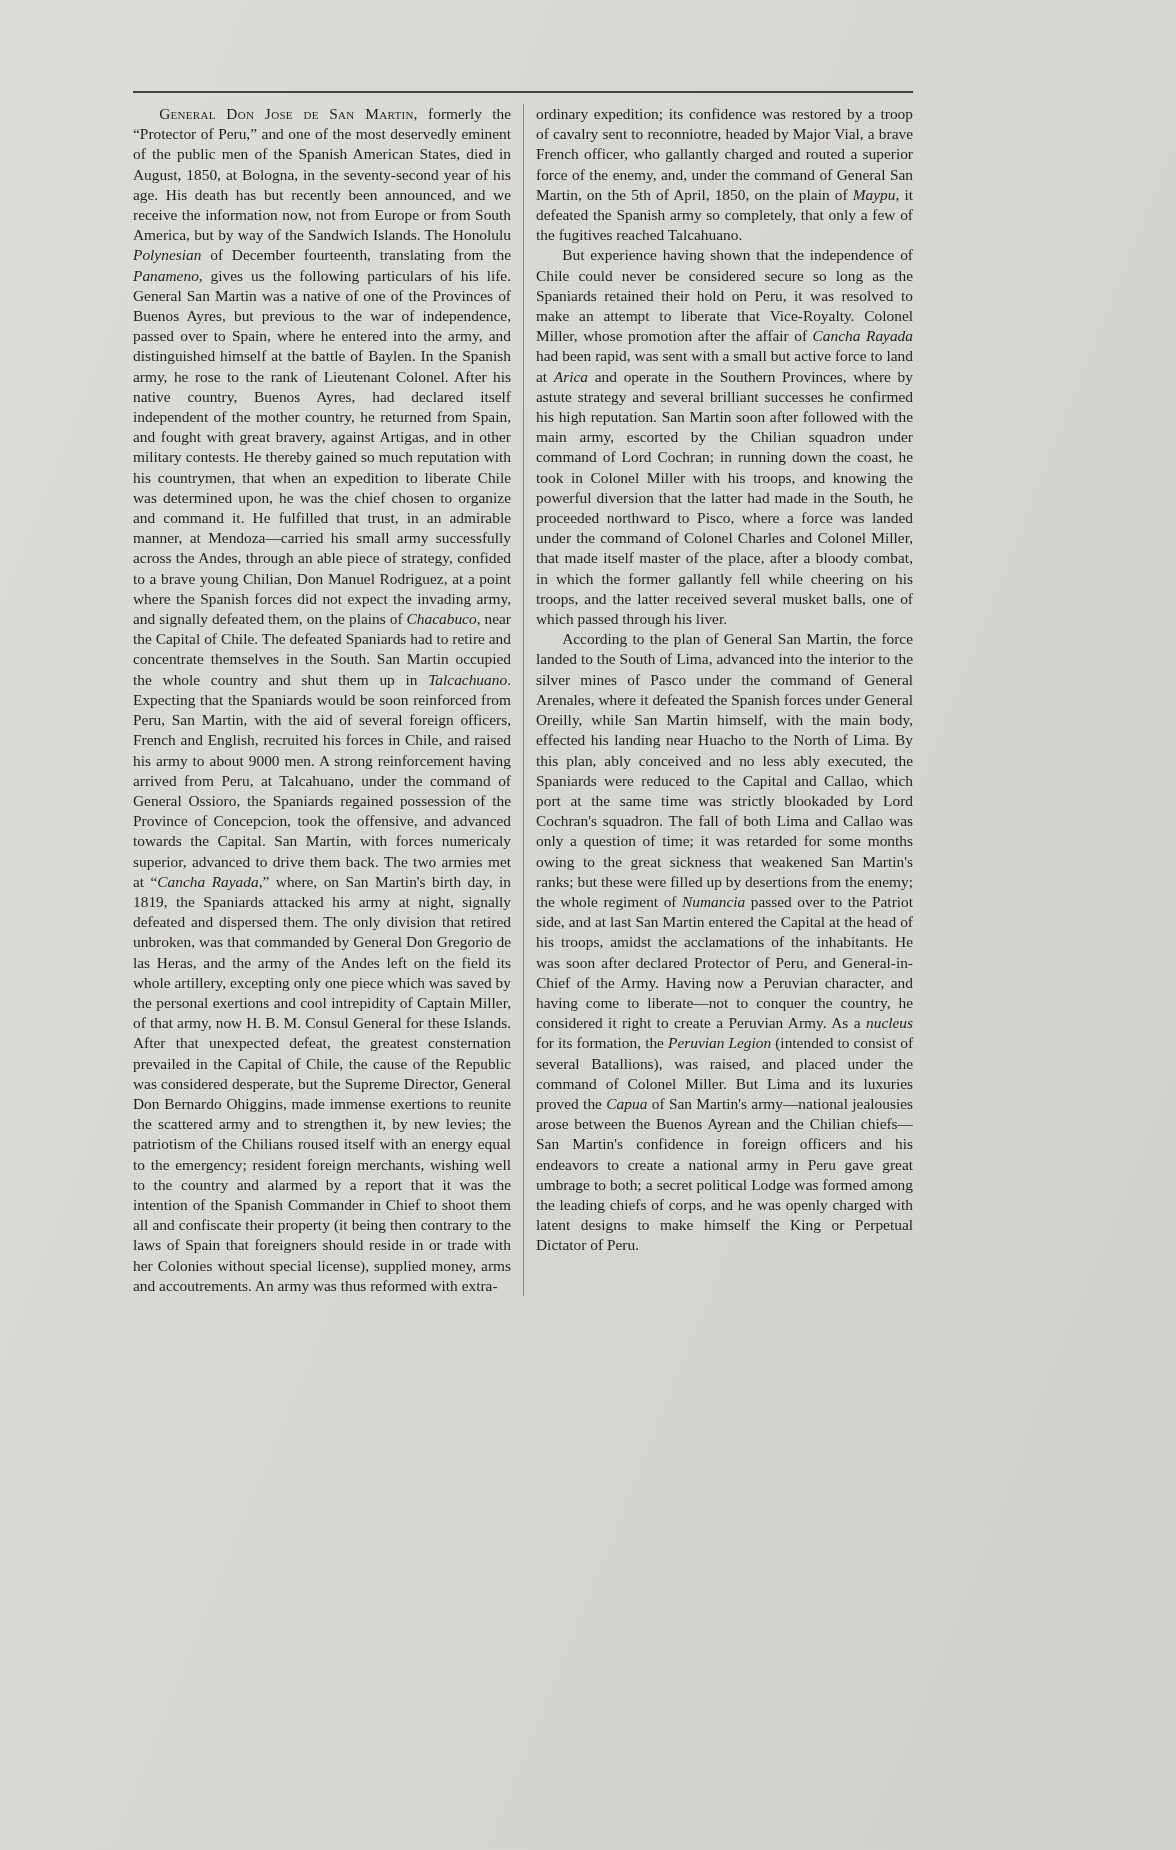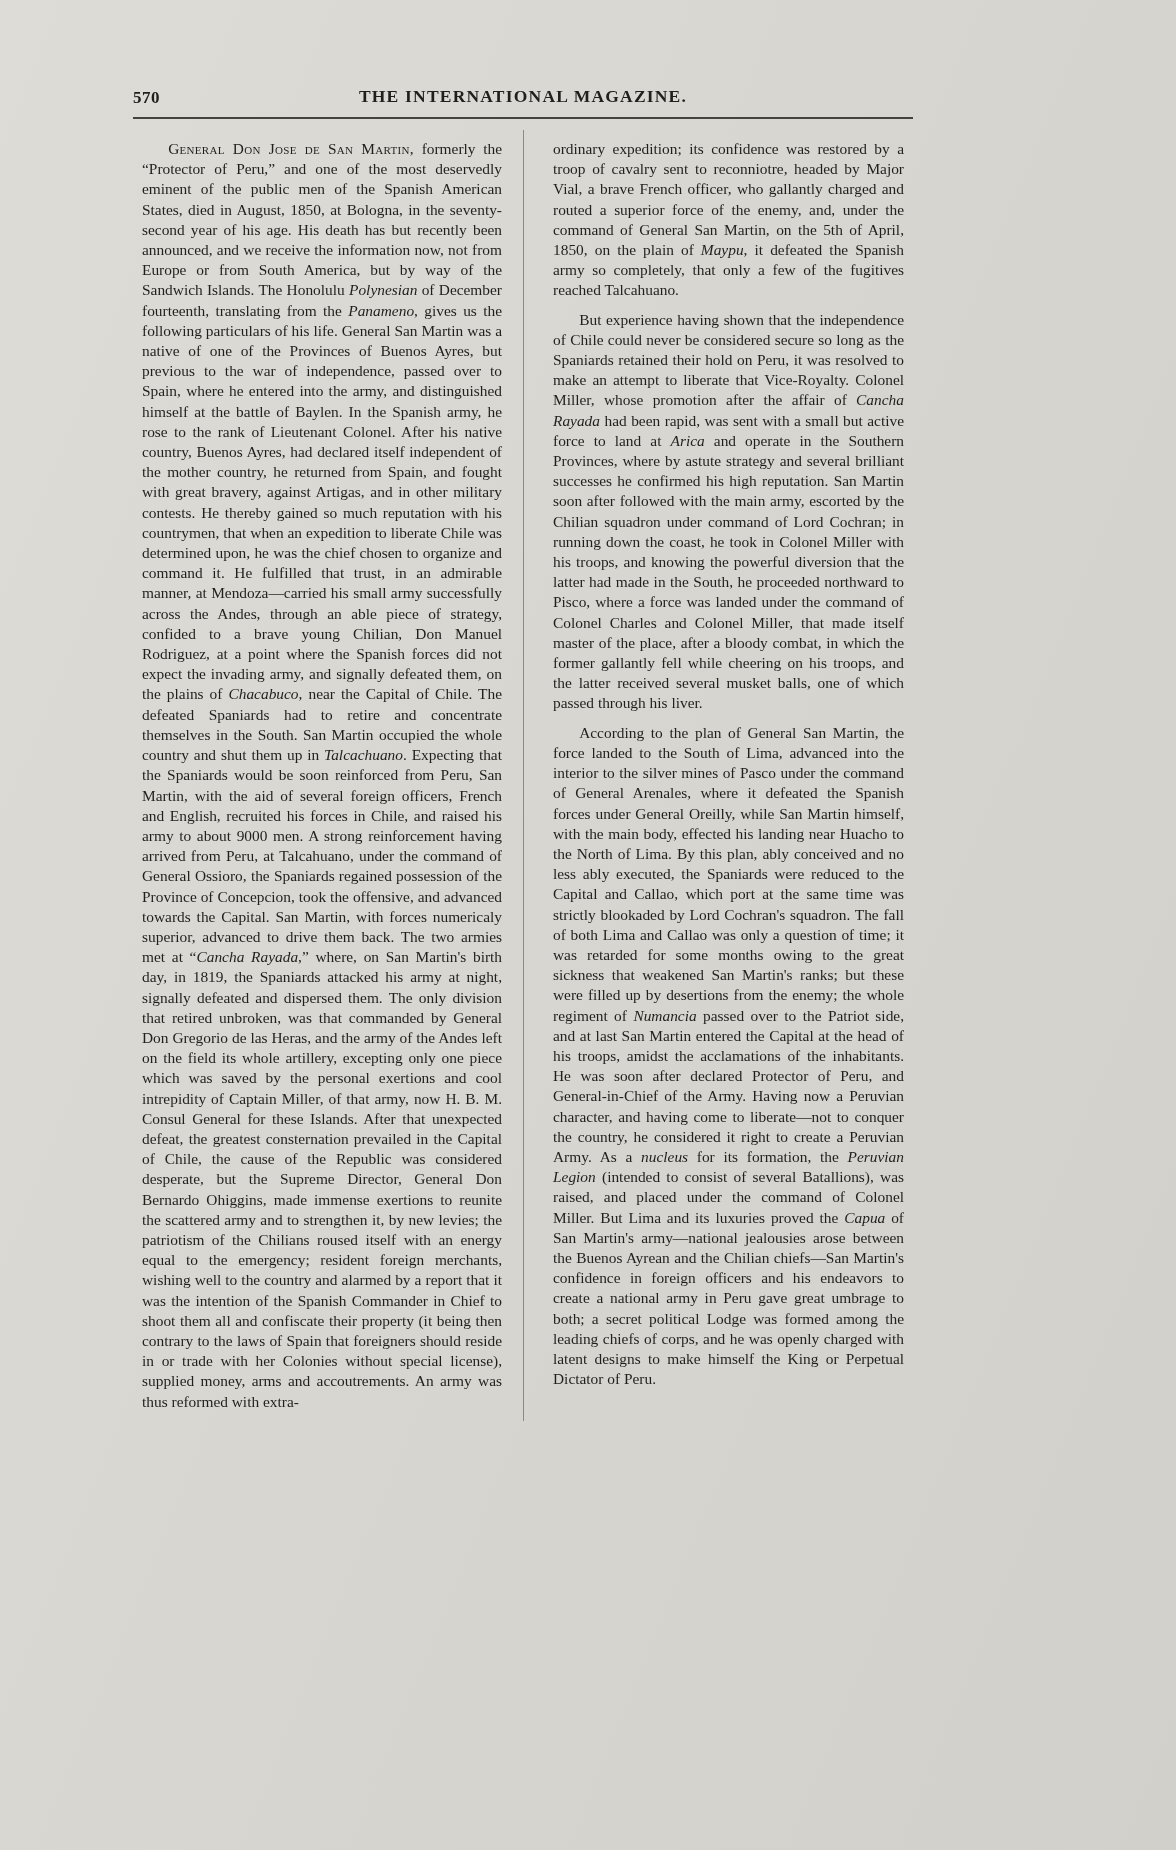--- a/index.html
+++ b/index.html
@@ -58,46 +58,42 @@
     width: 390px;
     box-sizing: border-box;
     text-align: justify;
     font-size: 15.4px;
     line-height: 20.2px;
   }
   .col.left {
     padding-right: 12px;
   }
   .col.right {
-    padding-left: 20px;
+    padding-left: 12px;
     border-left: 1px solid #8d8a82;
   }
   p.para {
-    margin: 9px;
+    margin: 0;
   }
   p.para.indent {
     text-indent: 1.7em;
   }
   .smallcaps {
     font-variant: small-caps;
     letter-spacing: 0.3px;
   }
   i {
     font-style: italic;
   }
 </style>
 </head>
 <body>
 
 <div class="sheet">
   <div class="content">
-    <div class="runhead">
-      <span class="pagenum">570</span>
-      <span class="title">THE INTERNATIONAL MAGAZINE.</span>
-    </div>
     <hr class="rule">
     <div class="cols">
       <div class="col left" id="col-left">
           <p class="para indent"><span class="smallcaps">General Don Jose de San Martin,</span> formerly the “Protector of Peru,” and one of the most deservedly eminent of the public men of the Spanish American States, died in August, 1850, at Bologna, in the seventy-second year of his age. His death has but recently been announced, and we receive the information now, not from Europe or from South America, but by way of the Sandwich Islands. The Honolulu <i>Polynesian</i> of December fourteenth, translating from the <i>Panameno</i>, gives us the following particulars of his life. General San Martin was a native of one of the Provinces of Buenos Ayres, but previous to the war of independence, passed over to Spain, where he entered into the army, and distinguished himself at the battle of Baylen. In the Spanish army, he rose to the rank of Lieutenant Colonel. After his native country, Buenos Ayres, had declared itself independent of the mother country, he returned from Spain, and fought with great bravery, against Artigas, and in other military contests. He thereby gained so much reputation with his countrymen, that when an expedition to liberate Chile was determined upon, he was the chief chosen to organize and command it. He fulfilled that trust, in an admirable manner, at Mendoza—carried his small army successfully across the Andes, through an able piece of strategy, confided to a brave young Chilian, Don Manuel Rodriguez, at a point where the Spanish forces did not expect the invading army, and signally defeated them, on the plains of <i>Chacabuco</i>, near the Capital of Chile. The defeated Spaniards had to retire and concentrate themselves in the South. San Martin occupied the whole country and shut them up in <i>Talcachuano</i>. Expecting that the Spaniards would be soon reinforced from Peru, San Martin, with the aid of several foreign officers, French and English, recruited his forces in Chile, and raised his army to about 9000 men. A strong reinforcement having arrived from Peru, at Talcahuano, under the command of General Ossioro, the Spaniards regained possession of the Province of Concepcion, took the offensive, and advanced towards the Capital. San Martin, with forces numericaly superior, advanced to drive them back. The two armies met at “<i>Cancha Rayada</i>,” where, on San Martin's birth day, in 1819, the Spaniards attacked his army at night, signally defeated and dispersed them. The only division that retired unbroken, was that commanded by General Don Gregorio de las Heras, and the army of the Andes left on the field its whole artillery, excepting only one piece which was saved by the personal exertions and cool intrepidity of Captain Miller, of that army, now H. B. M. Consul General for these Islands. After that unexpected defeat, the greatest consternation prevailed in the Capital of Chile, the cause of the Republic was considered desperate, but the Supreme Director, General Don Bernardo Ohiggins, made immense exertions to reunite the scattered army and to strengthen it, by new levies; the patriotism of the Chilians roused itself with an energy equal to the emergency; resident foreign merchants, wishing well to the country and alarmed by a report that it was the intention of the Spanish Commander in Chief to shoot them all and confiscate their property (it being then contrary to the laws of Spain that foreigners should reside in or trade with her Colonies without special license), supplied money, arms and accoutrements. An army was thus reformed with extra-</p>
         </div>
       <div class="col right" id="col-right">
           <p class="para">ordinary expedition; its confidence was restored by a troop of cavalry sent to reconniotre, headed by Major Vial, a brave French officer, who gallantly charged and routed a superior force of the enemy, and, under the command of General San Martin, on the 5th of April, 1850, on the plain of <i>Maypu</i>, it defeated the Spanish army so completely, that only a few of the fugitives reached Talcahuano.</p>
           <p class="para indent">But experience having shown that the independence of Chile could never be considered secure so long as the Spaniards retained their hold on Peru, it was resolved to make an attempt to liberate that Vice-Royalty. Colonel Miller, whose promotion after the affair of <i>Cancha Rayada</i> had been rapid, was sent with a small but active force to land at <i>Arica</i> and operate in the Southern Provinces, where by astute strategy and several brilliant successes he confirmed his high reputation. San Martin soon after followed with the main army, escorted by the Chilian squadron under command of Lord Cochran; in running down the coast, he took in Colonel Miller with his troops, and knowing the powerful diversion that the latter had made in the South, he proceeded northward to Pisco, where a force was landed under the command of Colonel Charles and Colonel Miller, that made itself master of the place, after a bloody combat, in which the former gallantly fell while cheering on his troops, and the latter received several musket balls, one of which passed through his liver.</p>
           <p class="para indent">According to the plan of General San Martin, the force landed to the South of Lima, advanced into the interior to the silver mines of Pasco under the command of General Arenales, where it defeated the Spanish forces under General Oreilly, while San Martin himself, with the main body, effected his landing near Huacho to the North of Lima. By this plan, ably conceived and no less ably executed, the Spaniards were reduced to the Capital and Callao, which port at the same time was strictly blookaded by Lord Cochran's squadron. The fall of both Lima and Callao was only a question of time; it was retarded for some months owing to the great sickness that weakened San Martin's ranks; but these were filled up by desertions from the enemy; the whole regiment of <i>Numancia</i> passed over to the Patriot side, and at last San Martin entered the Capital at the head of his troops, amidst the acclamations of the inhabitants. He was soon after declared Protector of Peru, and General-in-Chief of the Army. Having now a Peruvian character, and having come to liberate—not to conquer the country, he considered it right to create a Peruvian Army. As a <i>nucleus</i> for its formation, the <i>Peruvian Legion</i> (intended to consist of several Batallions), was raised, and placed under the command of Colonel Miller. But Lima and its luxuries proved the <i>Capua</i> of San Martin's army—national jealousies arose between the Buenos Ayrean and the Chilian chiefs—San Martin's confidence in foreign officers and his endeavors to create a national army in Peru gave great umbrage to both; a secret political Lodge was formed among the leading chiefs of corps, and he was openly charged with latent designs to make himself the King or Perpetual Dictator of Peru.</p>
         </div>

